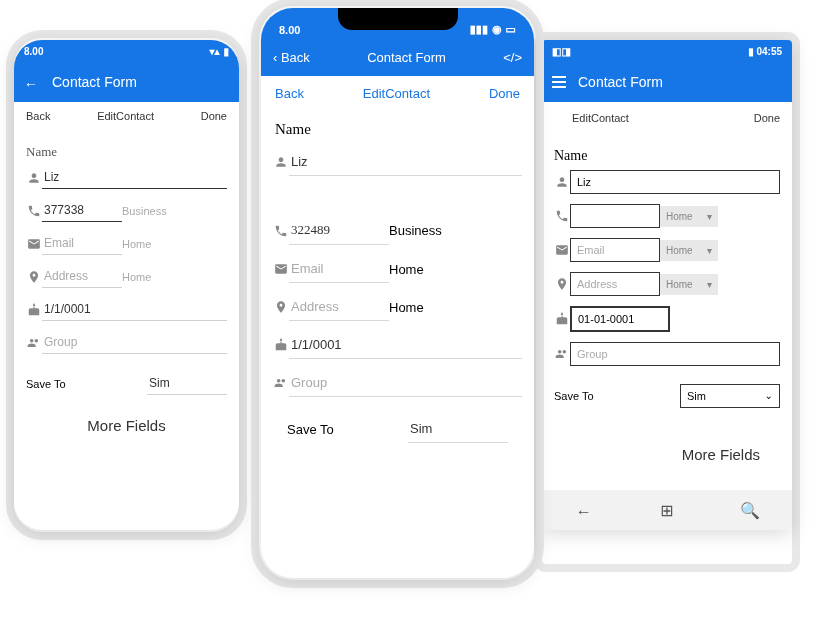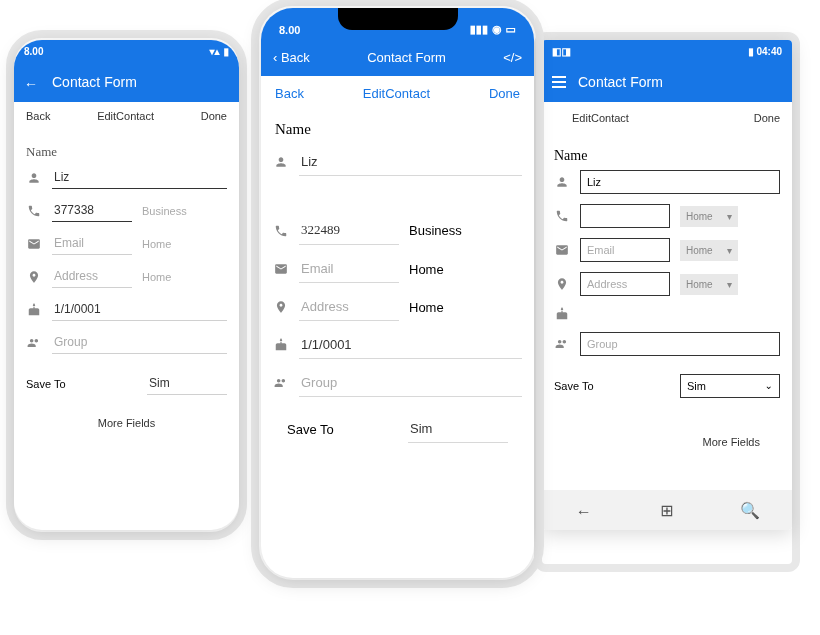--- a/index.html
+++ b/index.html
@@ -62,21 +62,21 @@
   display: flex;
   justify-content: space-between;
   padding: 8px 12px;
   font-size: 11px;
   color: #333;
 }
 .subheader.ios { color: #1776e6; font-size: 13px; padding: 10px 14px; }
 .content { padding: 6px 12px 12px; }
 .section-label { font-size: 13px; color: #555; margin: 8px 0 6px; font-family: Liberation Serif, serif; }
 .section-label.ios { font-size: 15px; color: #000; margin: 4px 0 10px 2px; }
-.row { display: flex; align-items: center; gap: 10px; margin-bottom: 10px; }
+.row { display: flex; align-items: center; margin-bottom: 10px; }
 .icon { width: 16px; height: 16px; flex-shrink: 0; display: flex; align-items: center; justify-content: center; color: #888; }
 .icon svg { width: 14px; height: 14px; fill: #888; }
 .field {
   flex: 1;
   border: none;
   border-bottom: 1px solid #d0d0d0;
   padding: 4px 2px;
   font-size: 12px;
   color: #333;
   background: transparent;
@@ -100,21 +100,21 @@
   background: #e8e8e8;
   border: none;
   padding: 5px 6px;
   font-size: 10px;
   color: #888;
   width: 58px;
   display:flex; justify-content:space-between; align-items:center;
 }
 .save-row { display: flex; justify-content: space-between; align-items: center; padding: 8px 0; font-size: 11px; }
 .save-row .field { max-width: 80px; }
-.more-fields { text-align: center; font-size: 11px; color: #333; padding: 14px 0 4px; }
+.more-fields { text-align: center; font-size: 15px; color: #333; padding: 14px 0 4px; }
 .win-bottom { position: absolute; bottom: 0; left: 0; right: 0; height: 40px; background: #f2f2f2; display: flex; justify-content: space-around; align-items: center; }
 .win-bottom div { width: 28px; height: 28px; display: flex; align-items: center; justify-content: center; color: #555; }
 .notch { position: absolute; top: 0; left: 50%; transform: translateX(-50%); width: 120px; height: 22px; background: #000; border-radius: 0 0 14px 14px; z-index: 10; }
 .chev { font-size: 10px; }
 
 
 #phone-android { left: 14px; top: 40px; width: 225px; height: 490px; z-index: 1; }
 #frame-android { left: 6px; top: 30px; width: 241px; height: 510px; z-index: 0; }
 #phone-ios { left: 261px; top: 8px; width: 273px; height: 570px; z-index: 5; border-radius: 32px; }
 #frame-ios { left: 251px; top: -2px; width: 293px; height: 590px; border-radius: 42px; z-index: 4; }
@@ -296,21 +296,21 @@
     </div>
   </div>
 </div>
 
 <div class="phone-frame" id="frame-win"></div>
 <div class="phone" id="phone-win">
   <div class="status-bar blue">
     <span class="status-icons">
       <span>◧◨</span>
     </span>
-    <span>▮ <span>04:40</span></span>
+    <span>▮ <span>04:55</span></span>
   </div>
   <div class="header">
     <div class="ham">
         <span></span>
         <span></span>
         <span></span>
       </div>
     <span>Contact Form</span>
   </div>
   <div class="subheader" style="padding: 10px 12px 10px 30px">
@@ -362,20 +362,21 @@
           <span>Home</span>
           <span class="chev">▾</span>
         </div>
     </div>
     <div class="row">
       <span class="icon">
           <svg viewBox="0 0 24 24">
             <path d="M12 6c1.1 0 2-.9 2-2 0-.4-.1-.7-.3-1L12 0l-1.7 3c-.2.3-.3.6-.3 1 0 1.1.9 2 2 2zm6 3h-5V7h-2v2H6c-1.7 0-3 1.3-3 3v9h18v-9c0-1.7-1.3-3-3-3z"></path>
           </svg>
         </span>
+      <input class="box-input" style="border-width: 2px; max-width: 100px;" value="01-01-0001">
     </div>
     <div class="row">
       <span class="icon">
           <svg viewBox="0 0 24 24">
             <path d="M16 11c1.7 0 3-1.3 3-3s-1.3-3-3-3-3 1.3-3 3 1.3 3 3 3zm-8 0c1.7 0 3-1.3 3-3S9.7 5 8 5 5 6.3 5 8s1.3 3 3 3zm0 2c-2.3 0-7 1.2-7 3.5V19h14v-2.5c0-2.3-4.7-3.5-7-3.5z"></path>
           </svg>
         </span>
       <input class="box-input" placeholder="Group" style="">
     </div>
     <div class="save-row">

